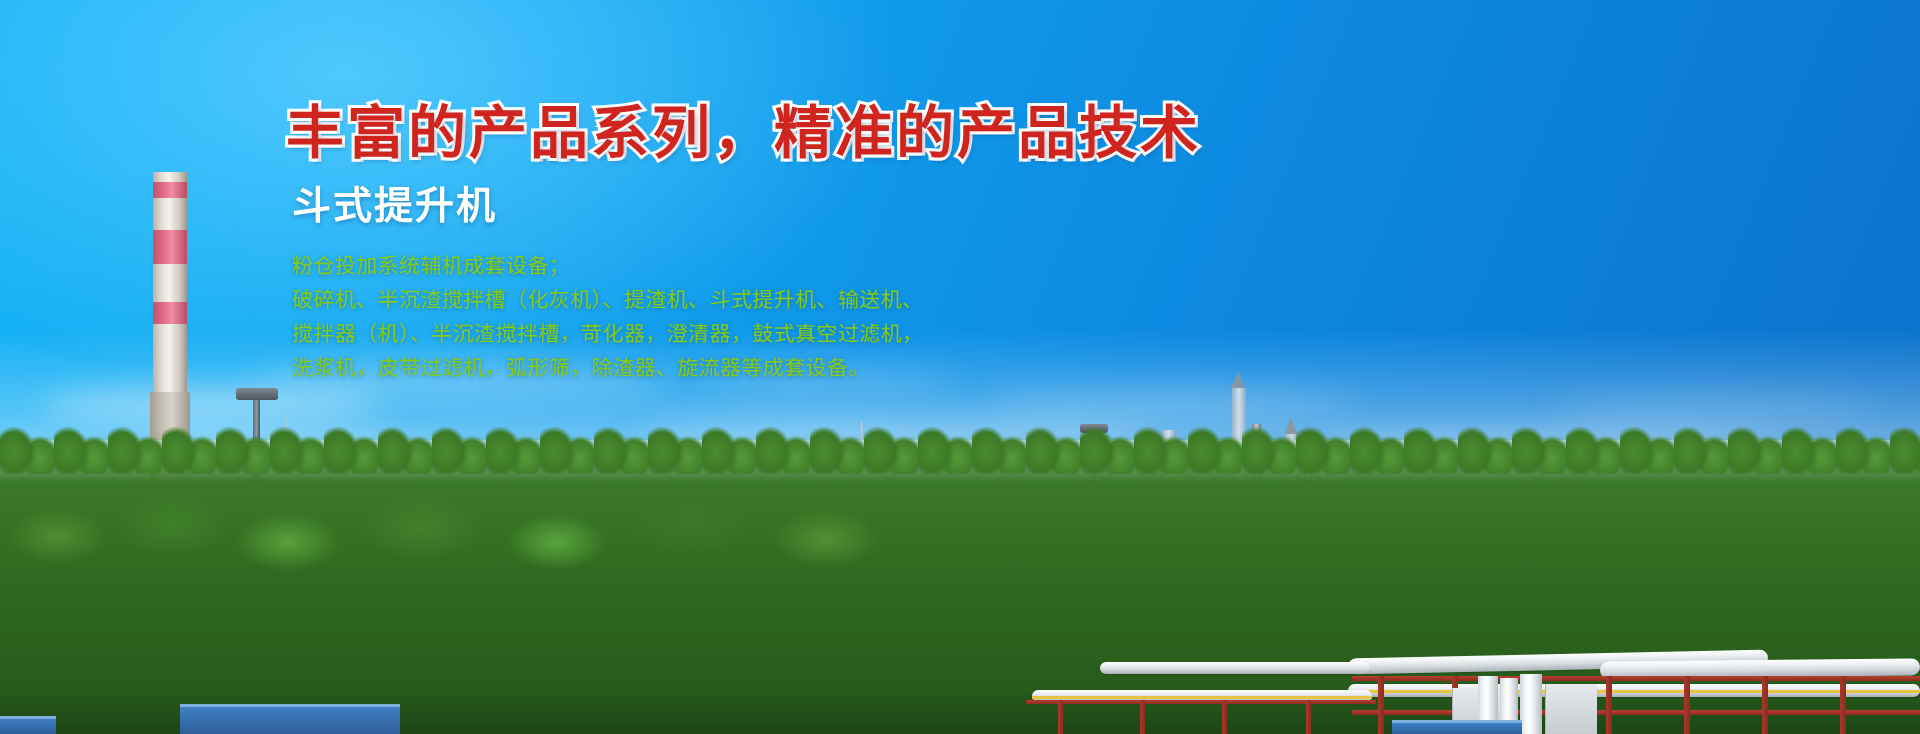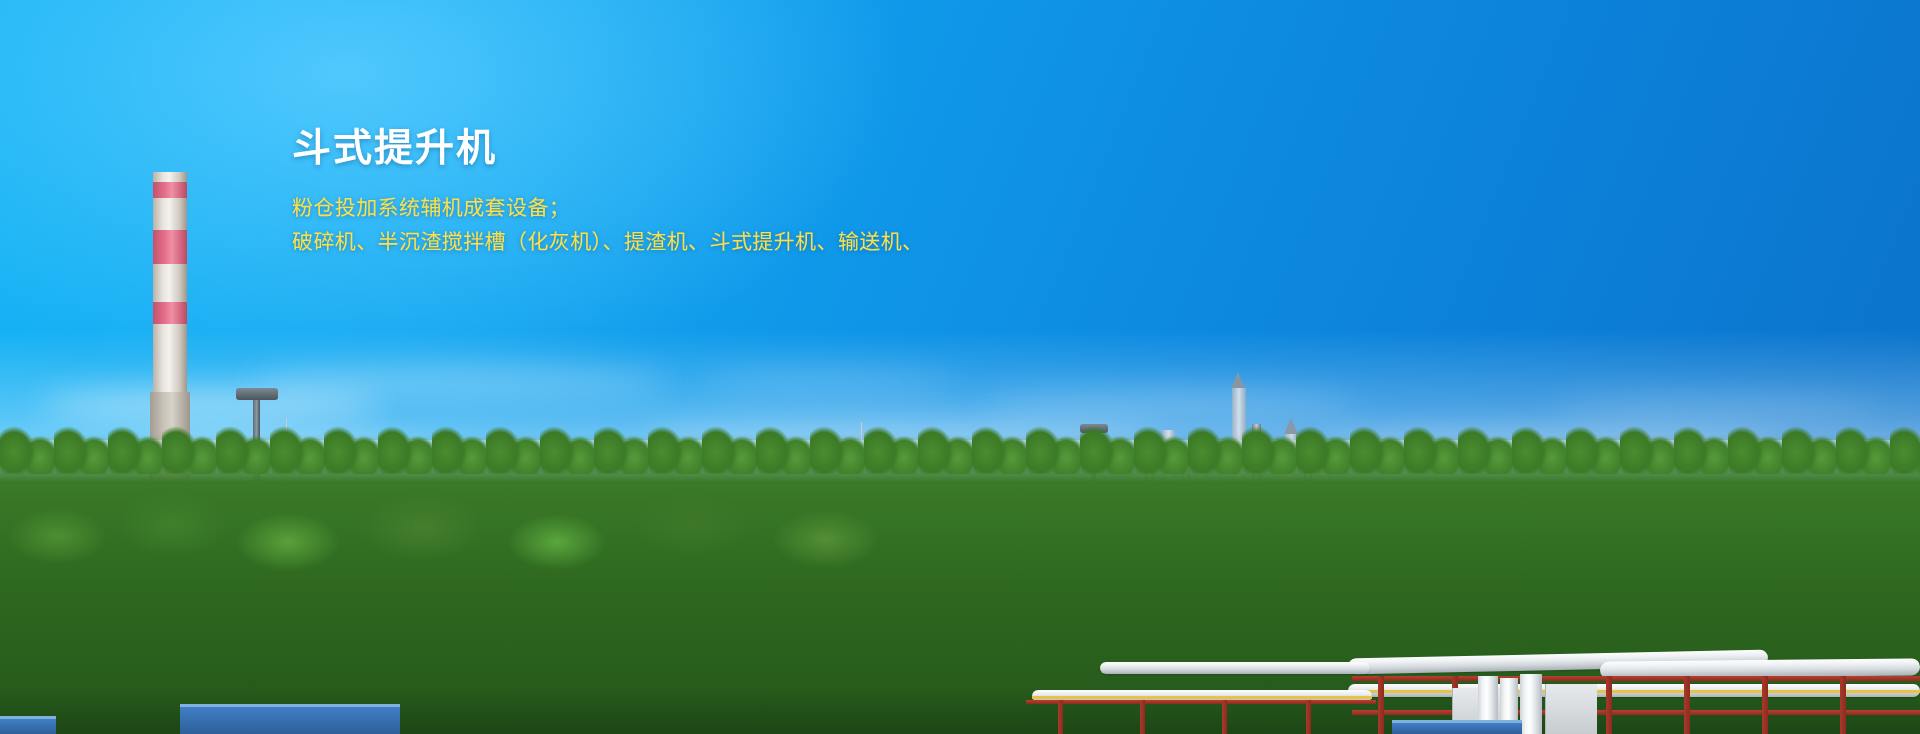--- a/index.html
+++ b/index.html
@@ -323,21 +323,21 @@
     color: #ffffff;
     letter-spacing: 2px;
     white-space: nowrap;
     text-shadow: 0 2px 5px rgba(8,70,125,0.40);
   }
 
   .body-copy {
     margin: 22px 0 0 6px;
     font-size: 21px;
     line-height: 1.62;
-    color: #fde047;
+    color: #84cc16;
     letter-spacing: 0.4px;
     text-shadow: 0 1px 4px rgba(10,70,125,0.45);
   }
   .body-copy .ln { display: block; white-space: nowrap; }
 </style>
 </head>
 <body>
 
 <div class="banner">
 
@@ -497,22 +497,25 @@
     <div class="fg-silo" style="left:1500px; top:678px; width:18px; height:56px;"></div>
     <div class="fg-silo" style="left:1520px; top:674px; width:22px; height:60px;"></div>
     <div class="fg-box" style="left:1545px; top:684px; width:52px; height:50px;"></div>
 
     <div class="blue-roof" style="left:180px; top:704px; width:220px; height:30px;"></div>
     <div class="blue-roof" style="left:1392px; top:720px; width:130px; height:14px;"></div>
     <div class="blue-roof" style="left:0px;   top:716px; width:56px;  height:18px;"></div>
   </div>
 
   <div class="copy">
+    <h1 class="headline">丰富的产品系列，精准的产品技术</h1>
 
     <h2 class="subhead">斗式提升机</h2>
 
     <div class="body-copy">
       <span class="ln">粉仓投加系统辅机成套设备；</span>
       <span class="ln">破碎机、半沉渣搅拌槽（化灰机）、提渣机、斗式提升机、输送机、</span>
+      <span class="ln">搅拌器（机）、半沉渣搅拌槽，苛化器，澄清器，鼓式真空过滤机，</span>
+      <span class="ln">洗浆机，皮带过滤机，弧形筛，除渣器、旋流器等成套设备。</span>
     </div>
   </div>
 
 </div>
 
 </body></html>

